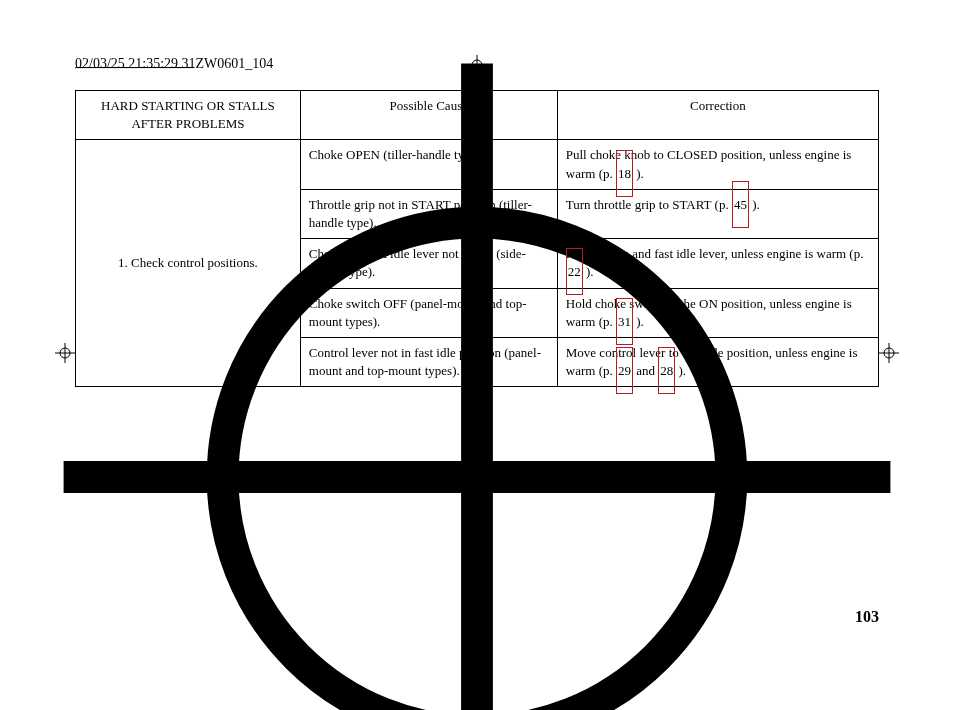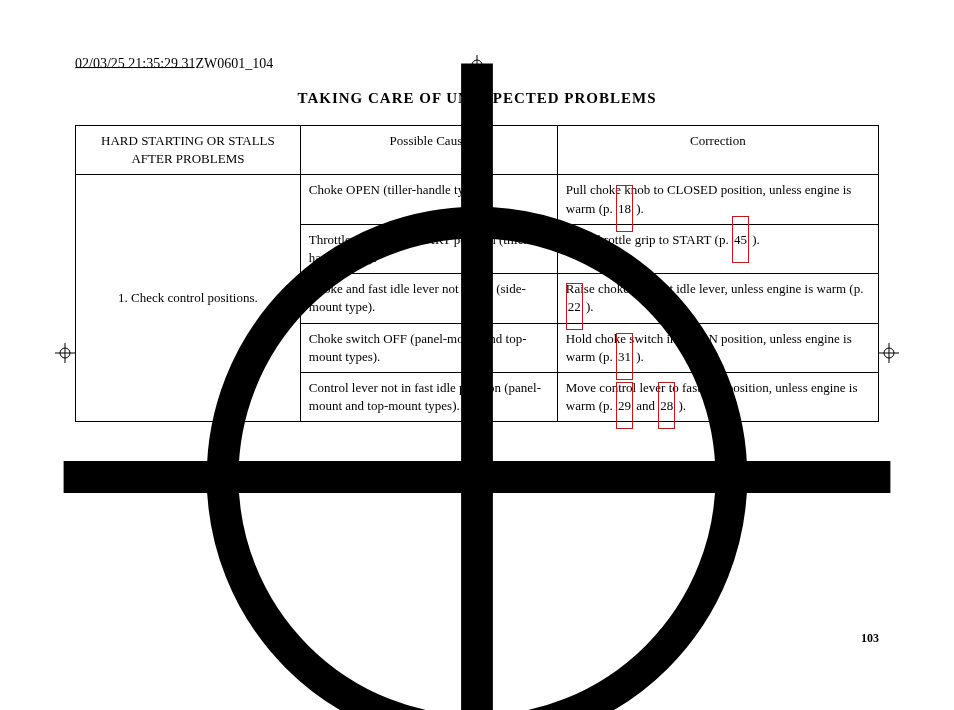--- a/index.html
+++ b/index.html
@@ -58,23 +58,23 @@
       position: absolute;
       top: 67px;
       left: 75px;
       width: 120px;
       border-top: 1px solid #000;
     }
 
     
     .page-number {
       position: absolute;
-      bottom: 64px;
+      bottom: 84px;
       right: 75px;
-      font-size: 12px;
+      font-size: 16px;
       font-weight: bold;
       margin-top: 7px;
     }
 
     
     .content {
       position: absolute;
       top: 90px;
       left: 75px;
       right: 75px;
@@ -186,21 +186,20 @@
     <line x1="0" y1="10" x2="20" y2="10" stroke="#000" stroke-width="1"></line>
   </svg>
 </div>
 
 <div class="meta-text">02/03/25 21:35:29 31ZW0601_104</div>
 
 <hr class="rule-top">
 
 <div class="content">
 
-  <div class="page-title">TAKING CARE OF UNEXPECTED PROBLEMS</div>
 
   <table class="main-table">
     <thead>
       <tr class="header-row">
         <th class="col-problem">HARD STARTING OR STALLS AFTER PROBLEMS</th>
         <th class="col-cause">Possible Cause</th>
         <th class="col-correction">Correction</th>
       </tr>
     </thead>
     <tbody>

